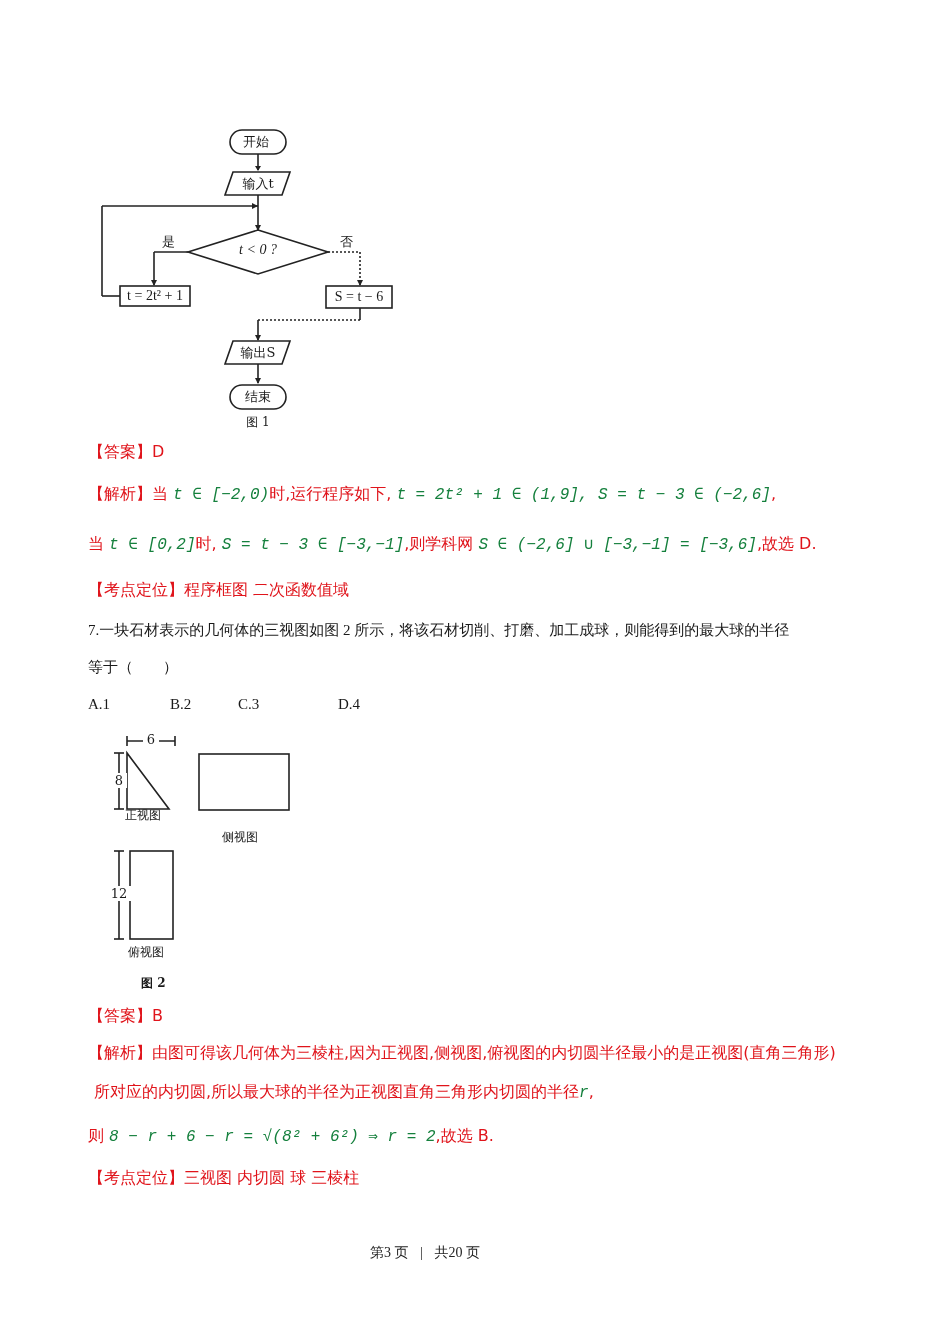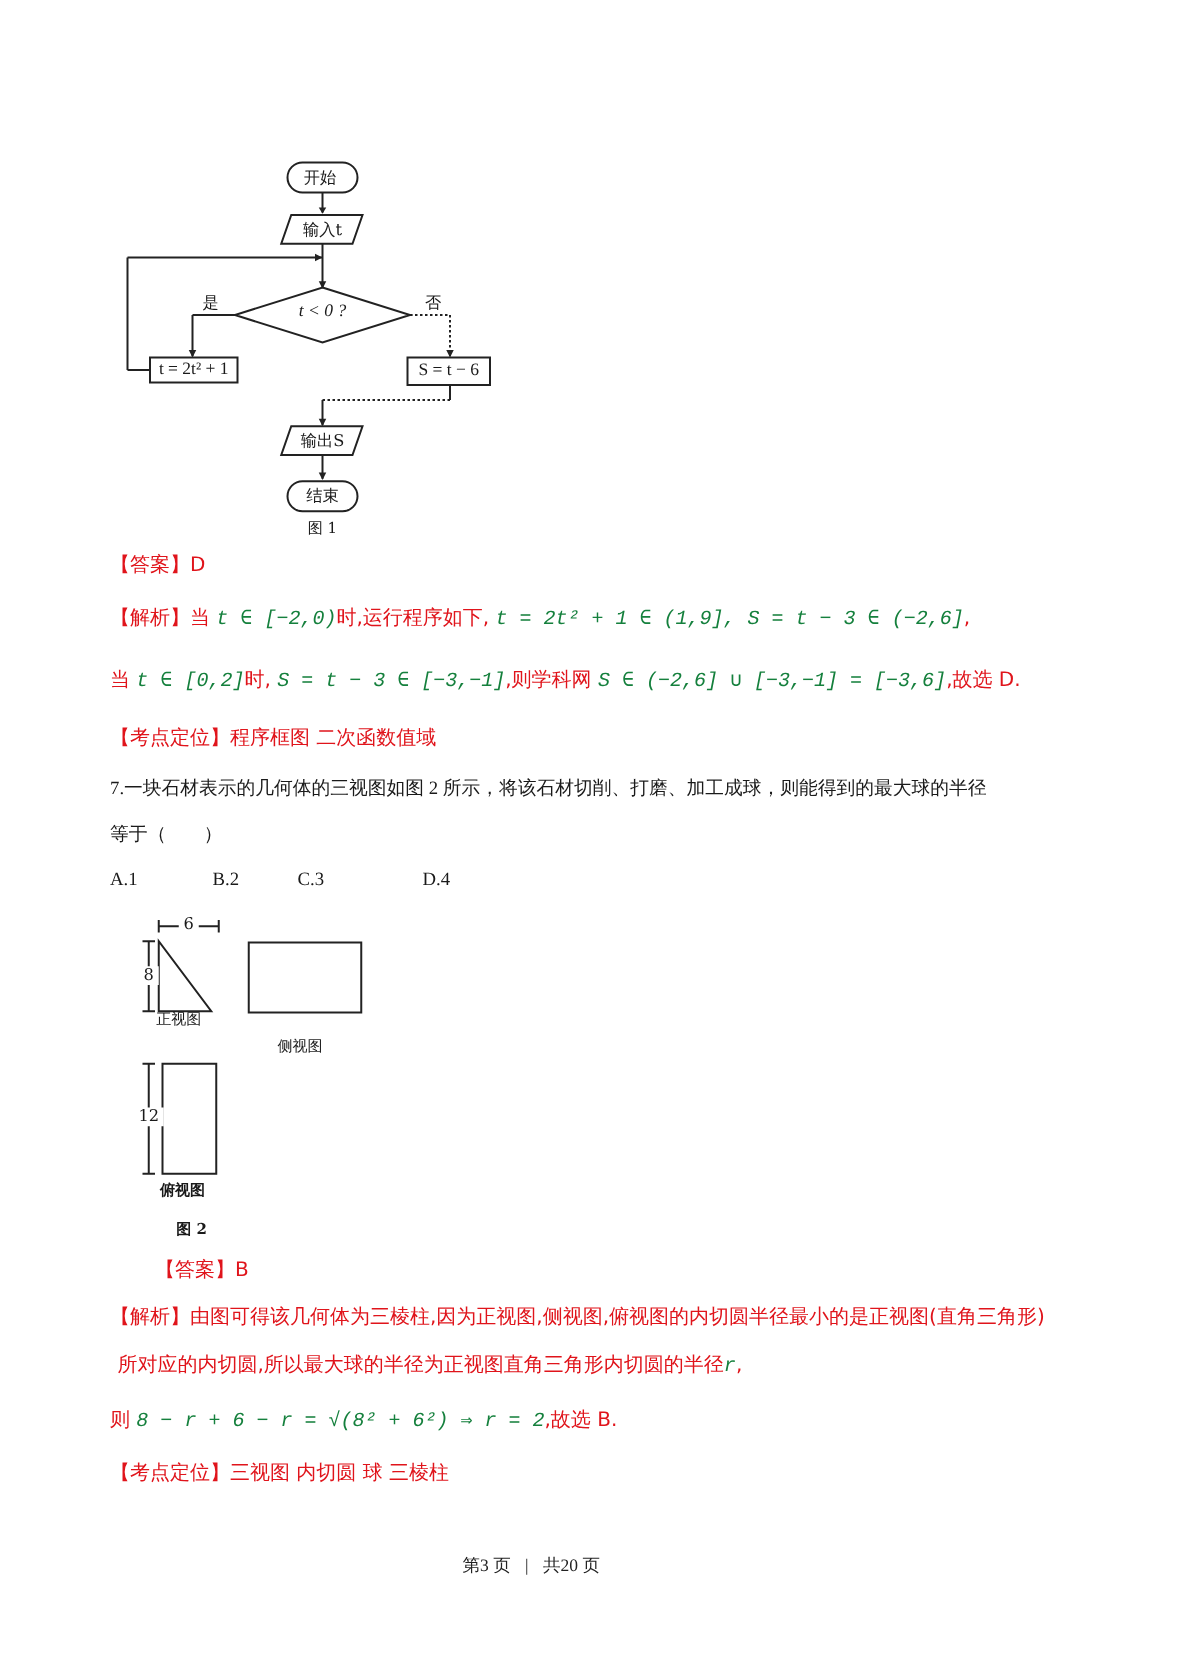--- a/index.html
+++ b/index.html
@@ -115,25 +115,25 @@
     <line x1="19" y1="126" x2="29" y2="126"></line>
     <line x1="19" y1="214" x2="29" y2="214"></line>
 
     <rect x="35" y="126" width="43" height="88"></rect>
   </svg>
   <span class="abs" style="left:48px;top:7px;width:16px;text-align:center;font-size:13px;background:#fff;">6</span>
   <span class="abs" style="left:16px;top:48px;width:16px;text-align:center;font-size:13px;background:#fff;">8</span>
   <span class="abs" style="left:30px;top:82px;font-size:12px;">正视图</span>
   <span class="abs" style="left:127px;top:104px;font-size:12px;">侧视图</span>
   <span class="abs" style="left:12px;top:161px;width:24px;text-align:center;font-size:13px;background:#fff;">12</span>
-  <span class="abs" style="left:33px;top:219px;font-size:12px;font-weight:bold;">俯视图</span>
+  <span class="abs" style="left:33px;top:219px;font-size:12px;">俯视图</span>
   <span class="abs" style="left:46px;top:250px;font-size:12px;font-weight:bold;">图 2</span>
 </div>
 
-<div class="line red" style="top:1006px;margin-left:36px;">
+<div class="line red" style="top:1006px;">
   <span>【答案】</span><span>B</span>
 </div>
 
 <div class="line red" style="top:1043px;">
   <span>【解析】</span><span>由图可得该几何体为三棱柱,因为正视图,侧视图,俯视图的内切圆半径最小的是正视图(直角三角形)</span>
 </div>
 
 <div class="line red" style="top:1082px;left:94px;">
   <span>所对应的内切圆,所以最大球的半径为正视图直角三角形内切圆的半径</span><span class="math">r</span><span>,</span>
 </div>

